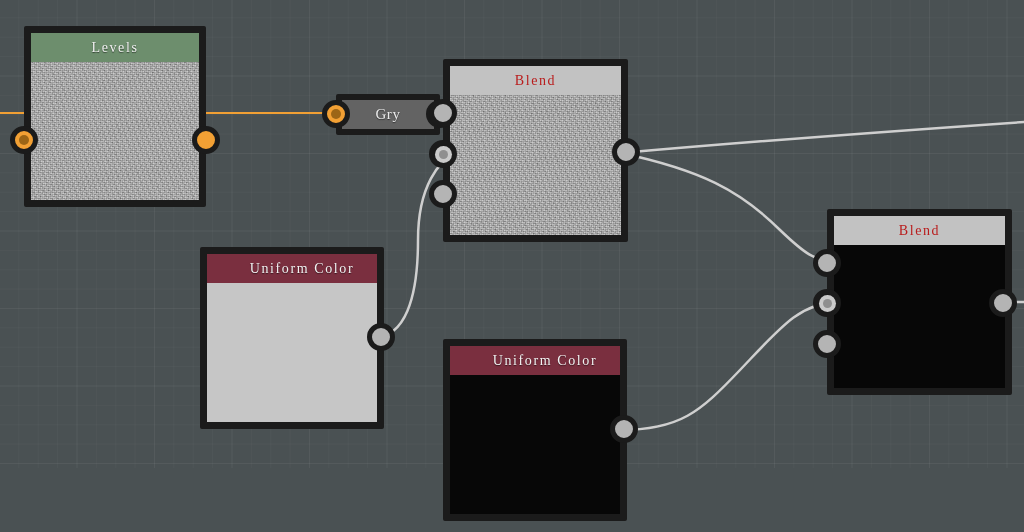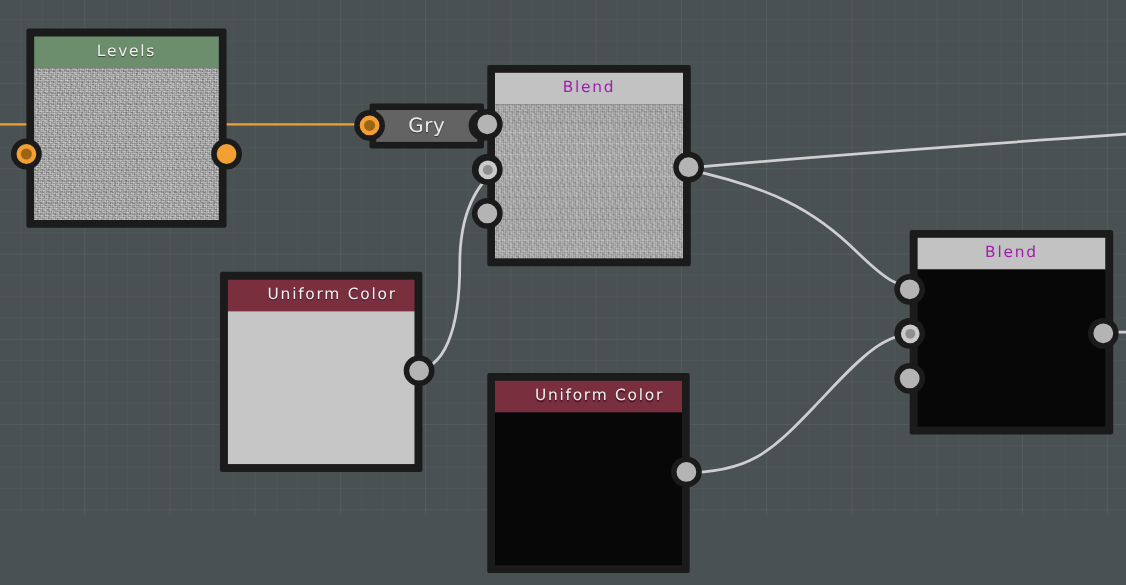--- a/index.html
+++ b/index.html
@@ -24,20 +24,21 @@
       linear-gradient(to right, rgba(255,255,255,0.030) 1px, transparent 1px),
       linear-gradient(to bottom, rgba(255,255,255,0.030) 1px, transparent 1px),
       linear-gradient(to right, rgba(255,255,255,0.022) 1px, transparent 1px),
       linear-gradient(to bottom, rgba(255,255,255,0.022) 1px, transparent 1px);
     background-size:
       77.5px 77.5px,
       77.5px 77.5px,
       19.375px 19.375px,
       19.375px 19.375px;
     background-position: -1px -2px, -1px -2px, -1px -2px, -1px -2px;
+    font-family: Liberation Serif, serif;
   }
 
   
   #wire-layer {
     position: absolute;
     left: 0; top: 0;
     width: 1024px;
     height: 532px;
     pointer-events: none;
   }
@@ -71,21 +72,21 @@
     overflow: hidden;
   }
   .node-body {
     flex: 1 1 auto;
     position: relative;
     overflow: hidden;
   }
 
   
   .title-green { background: #6d8e6d; }
-  .title-grey  { background: #c2c2c2; color: #a21caf; text-shadow: none; }
+  .title-grey  { background: #c2c2c2; color: #b91c1c; text-shadow: none; }
   .title-maroon{ background: #7a2f3f; padding-left: 20px; }
 
   
   .body-noise {
     background-color: #acacac;
   }
   .body-noise::before,
   .body-noise::after {
     content: "";
     position: absolute;
@@ -119,21 +120,21 @@
   }
   .node-collapsed .collapsed-inner {
     width: 100%;
     height: 100%;
     background: #636363;
     display: flex;
     align-items: center;
     justify-content: center;
   }
   .node-collapsed .collapsed-label {
-    font-size: 18px;
+    font-size: 15px;
     color: #eaeaea;
     letter-spacing: 0.6px;
     text-shadow: 0 1px 1px rgba(0,0,0,0.5);
   }
 
   
   .port {
     position: absolute;
     width: 28px;
     height: 28px;

